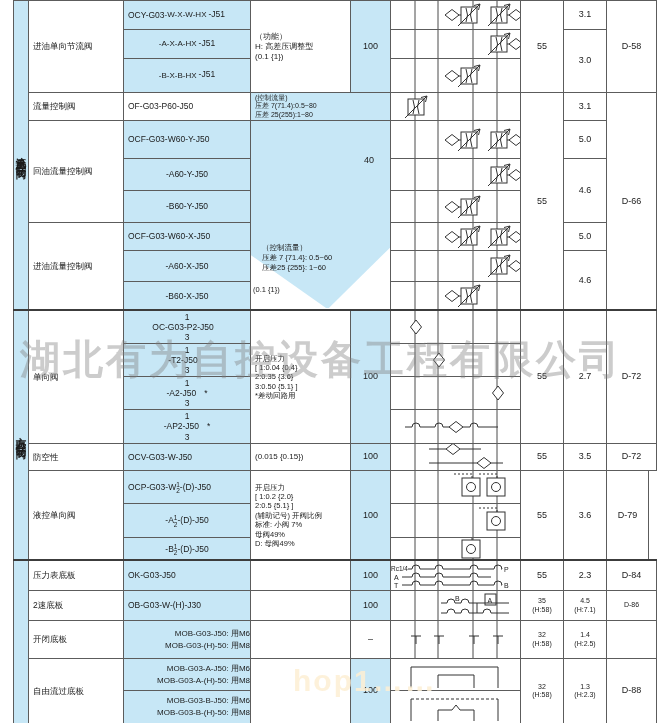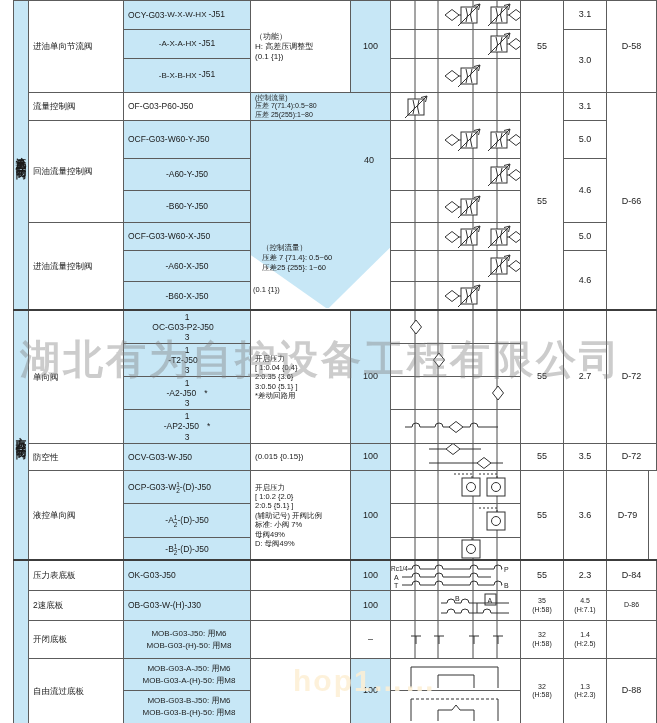--- a/index.html
+++ b/index.html
@@ -15,21 +15,21 @@
   .xs{font-size:7px;line-height:1.2;}
   .num{font-size:9px;}
   .sym{background:transparent;}
   .vt{writing-mode:vertical-rl;text-orientation:upright;letter-spacing:3px;font-size:10.5px;font-weight:bold;}
   .bottomcat{align-items:flex-end;padding-bottom:1px;}
   .stk{display:inline-flex;flex-direction:row;line-height:1.15;text-align:center;}
   .suf{margin-left:2px;position:relative;top:-1px;}
   .tri{flex-direction:column;line-height:1.2;}
   .star{margin-left:8px;}
   .frc{display:inline-flex;flex-direction:column;font-size:6.5px;line-height:1;text-align:center;position:relative;top:1px;}
-  .ml{flex-direction:column;align-items:center;padding-left:4px;line-height:1.45;text-align:left;}
+  .ml{flex-direction:column;align-items:flex-end;padding-left:4px;line-height:1.45;text-align:left;}
   .pent{position:absolute;left:0;top:0;right:0;bottom:0;background:#c7e7f6;
         clip-path:polygon(0 0,100% 0,100% 67%,56% 99%,54% 99%,0 71%);}
   .pflow{position:absolute;right:16px;top:34px;font-size:9px;}
   .ptext{position:absolute;left:11px;top:82px;text-align:left;white-space:pre-line;font-size:7.5px;line-height:1.35;margin-top:40px;}
   .pextra{position:absolute;left:2px;bottom:16px;font-size:7.5px;}
   .portlines{position:absolute;pointer-events:none;}
   .hline2{position:absolute;left:13px;width:644px;height:2px;background:#3c3c3c;}
   .wm-company{position:absolute;left:20px;top:332px;font-size:40px;font-weight:700;letter-spacing:3px;
               color:rgba(128,128,128,0.40);white-space:nowrap;pointer-events:none;z-index:50;}
   .wm-shop{position:absolute;left:293px;top:664px;font-size:30px;font-weight:700;letter-spacing:2px;

